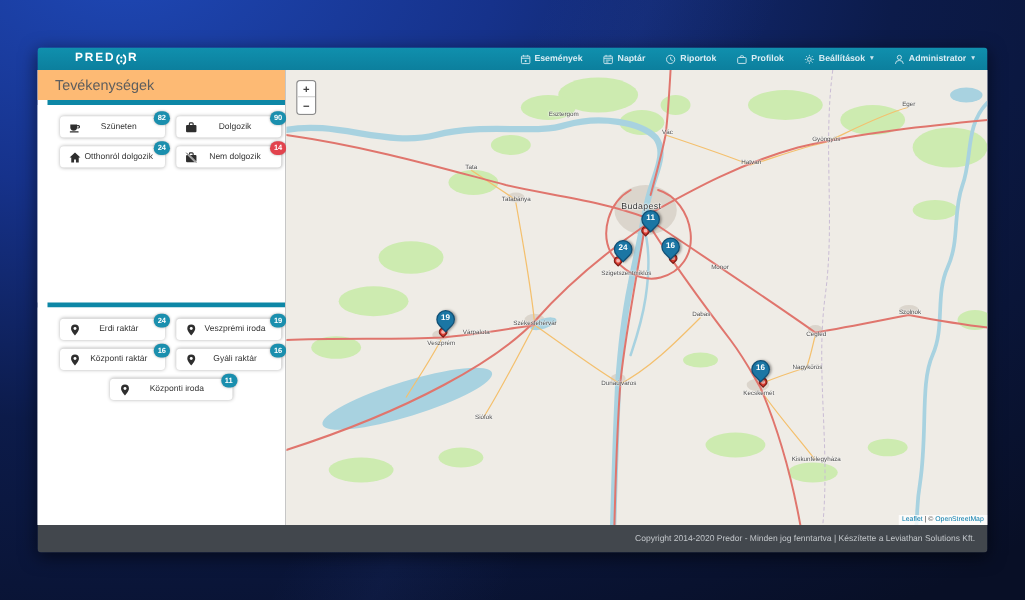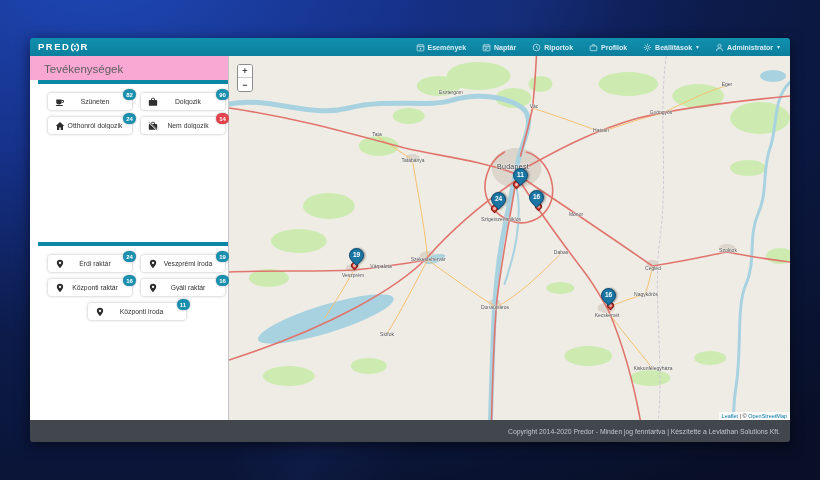--- a/index.html
+++ b/index.html
@@ -8,32 +8,32 @@
     background:radial-gradient(130% 130% at 12% -5%, #1e47b4 0%, #16328b 28%, #0c1b4a 58%, #080f26 100%);}
   .stage::after{content:"";position:absolute;inset:0;
     background:linear-gradient(115deg, transparent 42%, rgba(70,110,230,.07) 50%, transparent 60%);}
   .window{position:absolute;left:30px;top:38px;width:760px;height:404px;border-radius:3px;
     overflow:hidden;display:flex;flex-direction:column;box-shadow:0 3px 14px rgba(0,0,0,.55);z-index:2;}
 
   
   .navbar{height:18px;flex:0 0 18px;background:linear-gradient(#1090ae,#0c7f9d);
     display:flex;align-items:center;justify-content:space-between;padding:0 10px 0 8px;}
   .logo{display:flex;align-items:center;color:#fff;font-size:9.5px;font-weight:bold;
-    letter-spacing:1.5px;line-height:1;}
+    letter-spacing:1.5px;line-height:1;margin-left:22px;}
   .logo .o-ico{display:inline-flex;margin:0 1px;}
   .nav-items{display:flex;align-items:center;gap:16px;}
   .nav-item{display:flex;align-items:center;gap:3px;color:#d9edf4;font-size:7px;font-weight:bold;cursor:pointer;}
   .nav-item svg{display:block;stroke:#cfe6ee;}
   .chev{font-size:6px;line-height:1;margin-left:1px;color:#cfe6ee;}
 
   
   .content{flex:1;display:flex;min-height:0;background:#fff;}
   .sidebar{width:198px;flex:0 0 198px;background:#fff;border-right:1px solid #c6c6c6;
     display:flex;flex-direction:column;}
-  .sec-header{background:#f9a8d4;padding:7px 0 5px 14px;font-size:11.5px;color:#5e5e5e;}
+  .sec-header{background:#fdba74;padding:7px 0 5px 14px;font-size:11.5px;color:#5e5e5e;}
   .accent-bar{height:4px;background:#0d87a6;margin-left:8px;}
   .btn-grid{padding:9px 10px 10px 18px;display:grid;grid-template-columns:84px 84px;gap:7px 9px;background:#fff;}
   .side-btn{position:relative;height:17px;background:#fff;border-radius:3px;
     box-shadow:0 0 3px rgba(0,0,0,.30);display:flex;align-items:center;padding:0 7px;
     font-size:6.8px;color:#333;cursor:pointer;}
   .side-btn .lbl{flex:1;text-align:center;white-space:nowrap;overflow:hidden;}
   .side-btn svg{flex:0 0 auto;display:block;}
   .badge{position:absolute;top:-4px;right:-4px;min-width:11px;height:11px;border-radius:6px;
     background:#1a8fae;color:#fff;font-size:6px;font-weight:bold;display:flex;
     align-items:center;justify-content:center;box-shadow:0 0 2px rgba(0,0,0,.35);padding:0 1px;}

